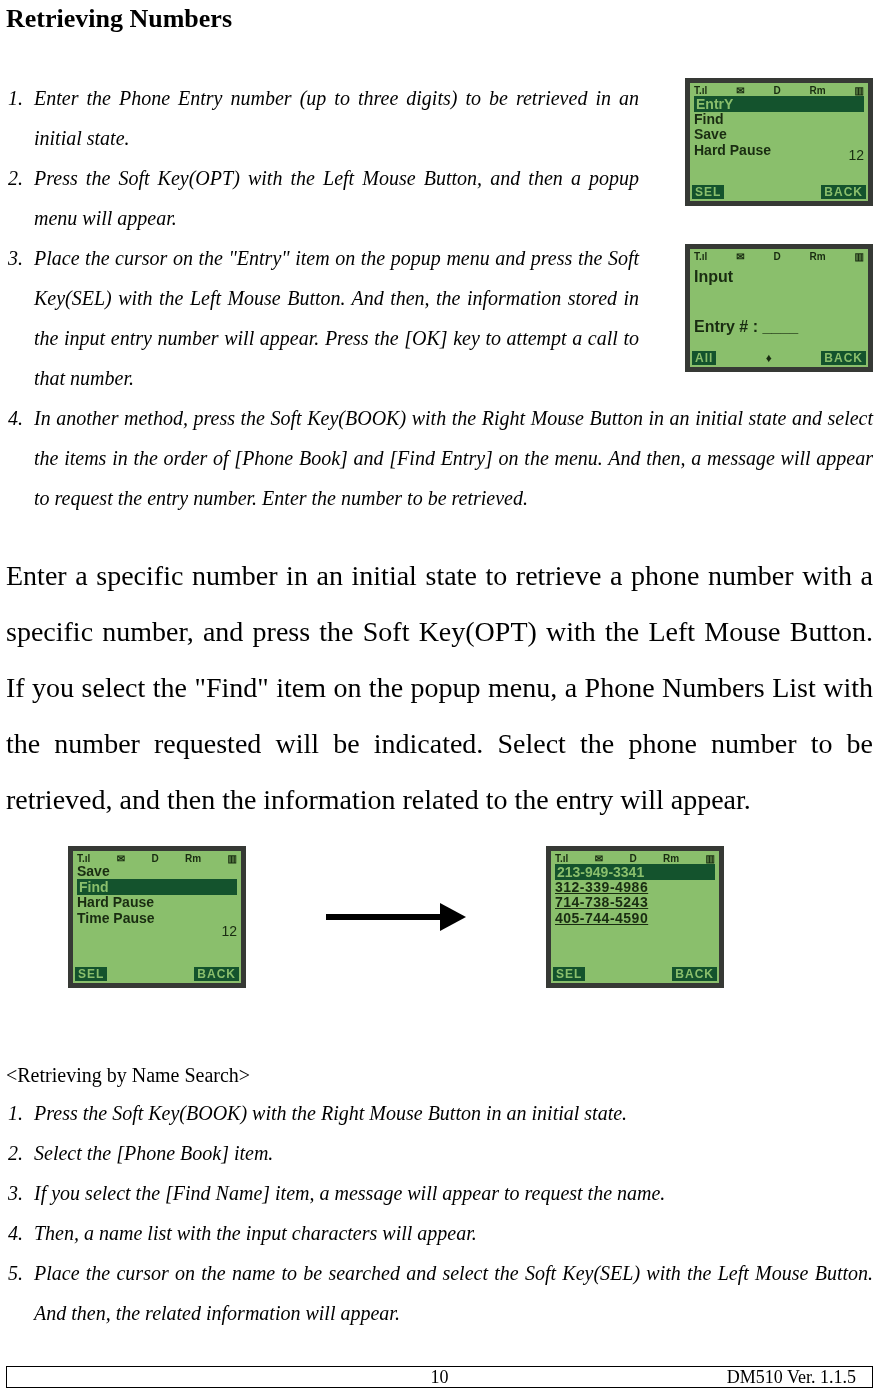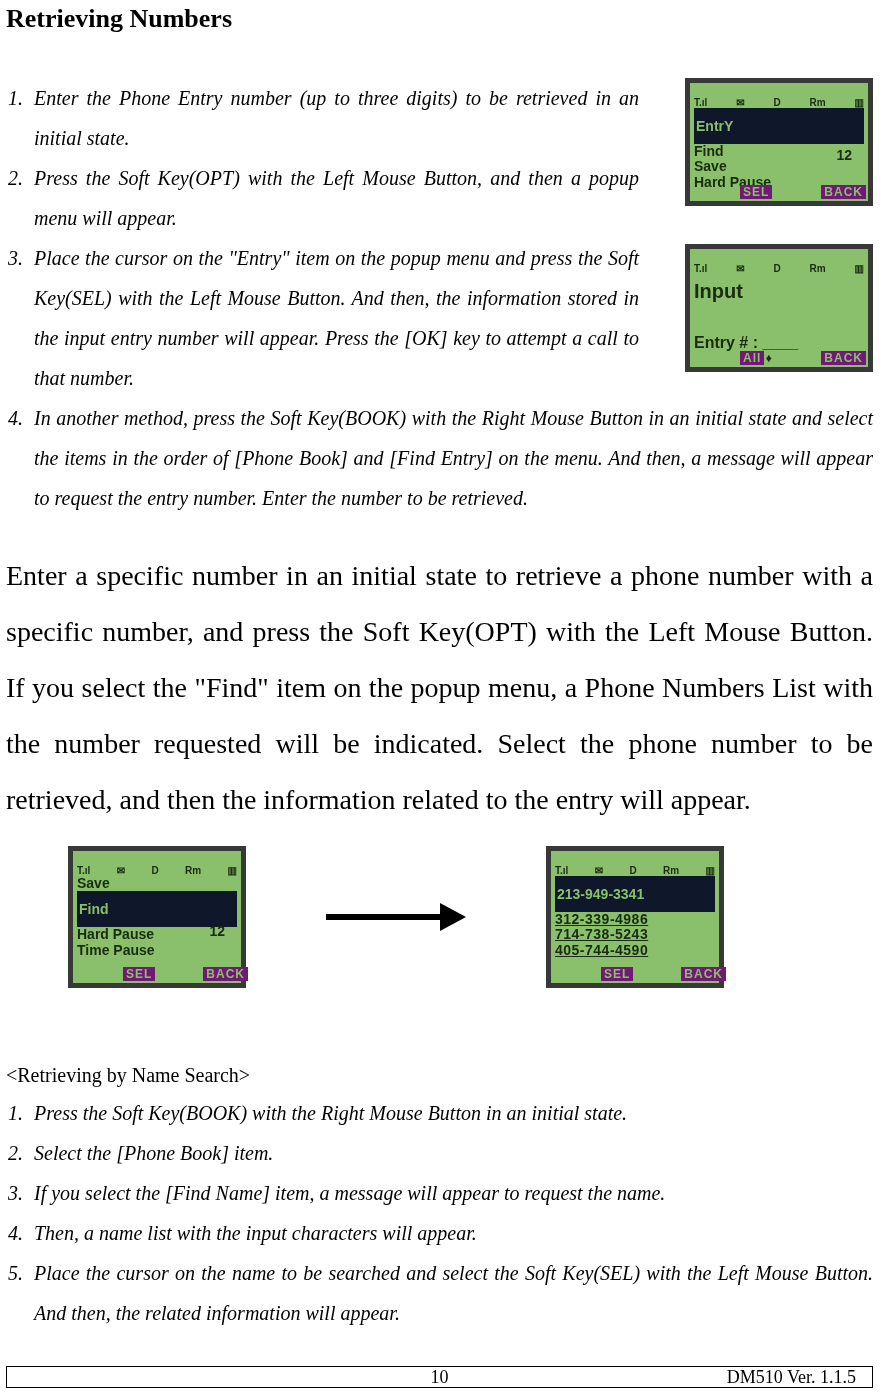--- a/index.html
+++ b/index.html
@@ -7,34 +7,34 @@
     h1 { font-size:26px; margin:0 0 44px 0; font-weight:bold; }
     .section1-wrap { position:relative; }
     .sec-title { font-size:20px; margin:0 0 6px 0; }
     ol.steps { list-style:decimal; margin:0 0 0 22px; padding:0; font-size:20px; line-height:2.0; text-align:justify; }
     ol.steps > li { padding-left:6px;font-style:italic; }
     .step-body { display:block; }
     .below-screens { font-size:28px; line-height:2.0; text-align:justify; margin:30px 0 10px 0; }
     .screens-row { display:flex; align-items:center; gap:80px; margin:18px 0 40px 62px; }
     .phonescreen { border:5px solid #363935; width:168px; height:132px; background:#8abf6c; font-family:Arial,Helvetica,sans-serif; color:#192c11; position:relative; }
     .phonescreen-sm { border:5px solid #363935; width:178px; height:118px; background:#8abf6c; font-family:Arial,Helvetica,sans-serif; color:#192c11; position:relative; }
-    .ps-status { display:flex; justify-content:space-between; align-items:center; padding:2px 4px 0 4px; font-size:11px; font-weight:bold; gap:16px;margin-top:12px; }
+    .ps-status { display:flex; justify-content:space-between; align-items:center; padding:2px 4px 0 4px; font-size:11px; font-weight:bold; gap:16px; }
     .ps-status span { font-size:10px; }
     .ps-body { padding:0 4px; }
     .ps-footer { position:absolute; bottom:0; left:0; right:0; display:flex; justify-content:space-between; padding:0 2px 2px 2px; font-size:12px; font-weight:bold; }
-    .fbox { background:#701a75; color:#8abf6c; padding:0 3px; letter-spacing:1px;margin-left:48px; }
-    .menu-highlight { background:#0f172a; color:#8abf6c; display:block; padding:10px 2px; font-weight:bold; font-size:14px; }
+    .fbox { background:#14532d; color:#8abf6c; padding:0 3px; letter-spacing:1px; }
+    .menu-highlight { background:#14532d; color:#8abf6c; display:block; padding:0 2px; font-weight:bold; font-size:14px; }
     .menu-item { display:block; font-weight:bold; font-size:14px; line-height:1.1; }
     .abs-screen { position:absolute; }
     .bigarrow { width:140px; height:8px; position:relative; }
     .bigarrow::before { content:""; position:absolute; left:0; right:22px; top:50%; height:6px; background:#000; transform:translateY(-50%); }
     .bigarrow::after { content:""; position:absolute; right:0; top:50%; transform:translateY(-50%); border-left:26px solid #000; border-top:14px solid transparent; border-bottom:14px solid transparent; }
     .footer { position:absolute; bottom:6px; left:6px; right:12px; border:1px solid #000; height:22px; display:flex; justify-content:space-between; align-items:center; font-size:18px; padding:0 16px; box-sizing:border-box; }
     .footer .pg { position:absolute; left:50%; transform:translateX(-50%); }
-    .num-right { position:absolute; right:16px; top:72px; font-size:14px; font-weight:bold; }
+    .num-right { position:absolute; right:4px; top:72px; font-size:14px; font-weight:normal; }
     .phones-list .menu-item { letter-spacing:0.5px;text-decoration:underline; }
   </style>
 </head>
 <body>
 
 <div class="page">
   <h1>Retrieving Numbers</h1>
 
   <div class="section1-wrap">
 
@@ -64,21 +64,21 @@
     <div class="abs-screen" style="top:166px; right:0;">
       <div class="phonescreen-sm">
         <div class="ps-status">
           <span>T.ıl</span>
           <span>✉</span>
           <span>D</span>
           <span>Rm</span>
           <span>▥</span>
         </div>
         <div class="ps-body" style="padding-top:6px;">
-          <span class="menu-item" style="font-size:20px;">Input</span>
+          <span class="menu-item" style="font-size:16px;">Input</span>
           <span class="menu-item" style="font-size:16px;margin-top:32px;">Entry # : ____</span>
         </div>
         <div class="ps-footer">
           <span class="fbox">All</span>
           <span style="font-weight:bold;">♦</span>
           <span class="fbox">BACK</span>
         </div>
       </div>
     </div>
 

